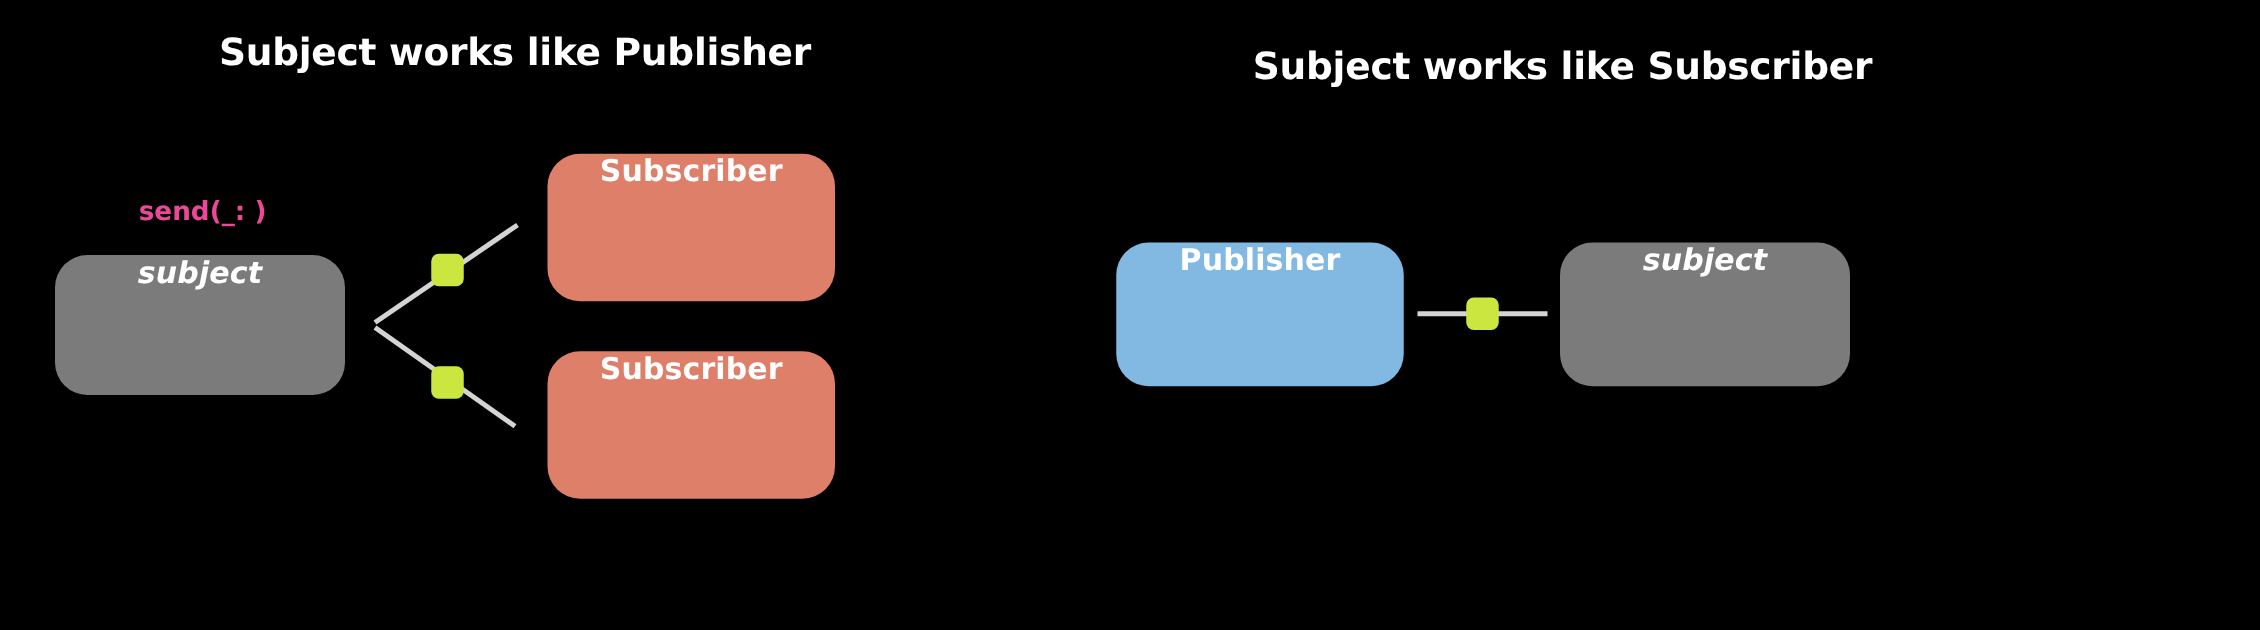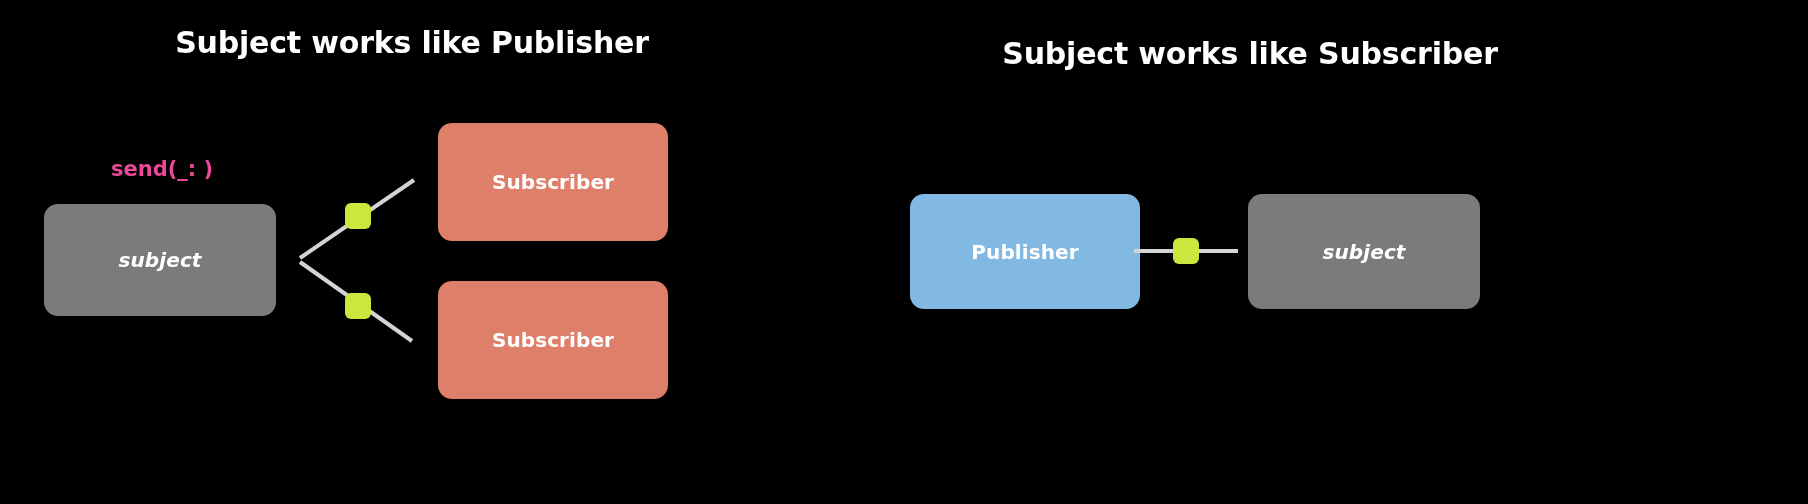--- a/index.html
+++ b/index.html
@@ -33,40 +33,39 @@
     text-align: center;
     transform: translateX(-50%);
   }
   #title-left  { left: 412px; top: 25px; }
   #title-right { left: 1250px; top: 36px; }
 
   
   .node {
     position: absolute;
     display: flex;
-    align-items: center;
     justify-content: center;
-    border-radius: 14px;
-    font-size: 20px;
+    border-radius: 26px;
+    font-size: 24px;
     font-weight: bold;
     color: #ffffff;
     box-sizing: border-box;
     letter-spacing: 0.1px;
   }
   .node-subject    { background: #7b7b7b; font-style: italic; }
   .node-subscriber { background: #dd7f69; }
   .node-publisher  { background: #82b9e3; }
 
   
   #node-subject-left   { left: 44px;  top: 204px; width: 232px; height: 112px; }
   #node-subscriber-1   { left: 438px; top: 123px; width: 230px; height: 118px; }
   #node-subscriber-2   { left: 438px; top: 281px; width: 230px; height: 118px; }
 
   
-  #node-publisher      { left: 893px;  top: 194px; width: 230px; height: 115px; margin-left: 17px; }
+  #node-publisher      { left: 893px;  top: 194px; width: 230px; height: 115px; }
   #node-subject-right  { left: 1248px; top: 194px; width: 232px; height: 115px; }
 
   
   #label-send {
     position: absolute;
     left: 111px;
     top: 157px;
     font-size: 21px;
     font-weight: bold;
     color: #ec4899;

